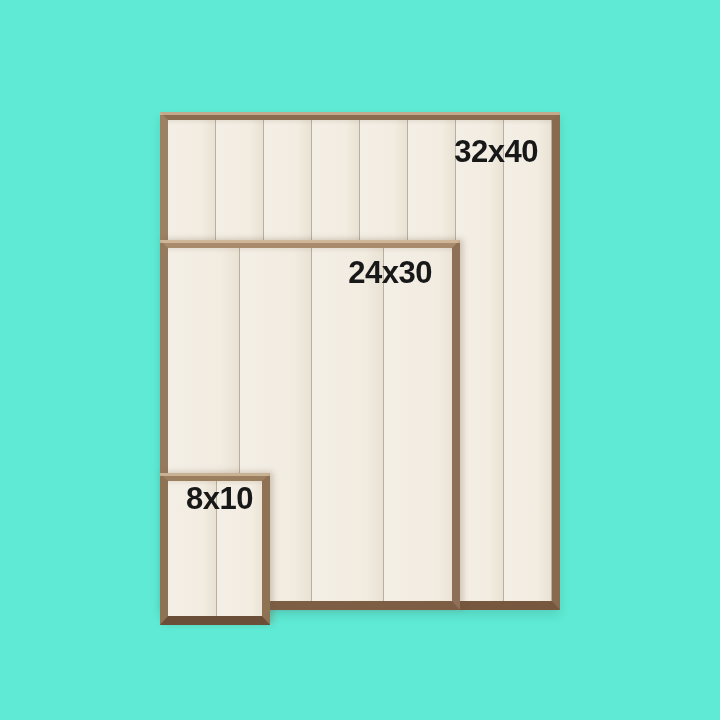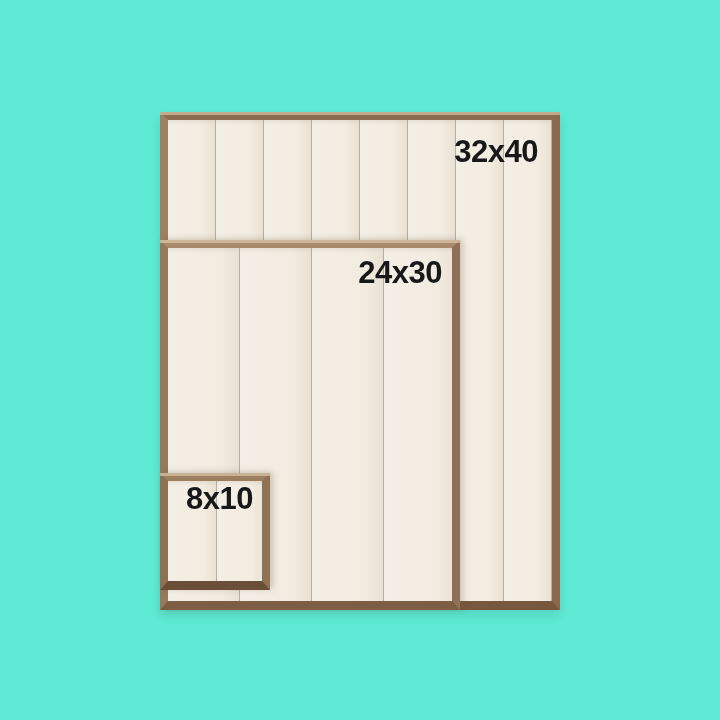--- a/index.html
+++ b/index.html
@@ -78,21 +78,21 @@
     border-color: #a1836a #92755b #6f523c #9b7e60;
     background-image:
       repeating-linear-gradient(90deg,
         #f4efe6 0px, #f2ece1 34px, #e9e2d4 46.8px,
         #b7afa0 46.8px, #b7afa0 48px),
       linear-gradient(180deg, #f5f0e7 0%, #f0eadd 100%);
     box-shadow: 3px -1px 6px rgba(110, 85, 60, 0.28);
   }
   .f8 {
     left: 160px; top: 473px;
-    width: 110px; height: 117px;
+    width: 110px; height: 152px;
     z-index: 4;
     border-color: #9c7f5f #8f7154 #6b4e38 #8d7254;
     background-image:
       repeating-linear-gradient(90deg,
         #f4efe6 0px, #f2ece1 35px, #e9e2d4 47.6px,
         #b7afa0 47.6px, #b7afa0 49px),
       linear-gradient(180deg, #f5f0e7 0%, #f0eadd 100%);
     box-shadow: 3px -1px 6px rgba(110, 85, 60, 0.28);
   }
 
@@ -100,21 +100,21 @@
   .size-label {
     position: absolute;
     font-weight: 700;
     font-size: 31px;
     line-height: 1;
     letter-spacing: -0.5px;
     color: #181818;
     white-space: nowrap;
   }
   .l32 { top: 16px; right: 14px; }
-  .l24 { top: 9px;  right: 10px; margin-left: 36px; }
+  .l24 { top: 9px;  right: 20px; margin-left: 36px; }
   .l16 { top: 5px;  right: 13px; }
   .l8  { top: 2px;  right: 9px;  }
 </style>
 </head>
 <body>
 
 <div class="stage">
 
   <div class="frame f32">
     <span class="size-label l32">32x40</span>

